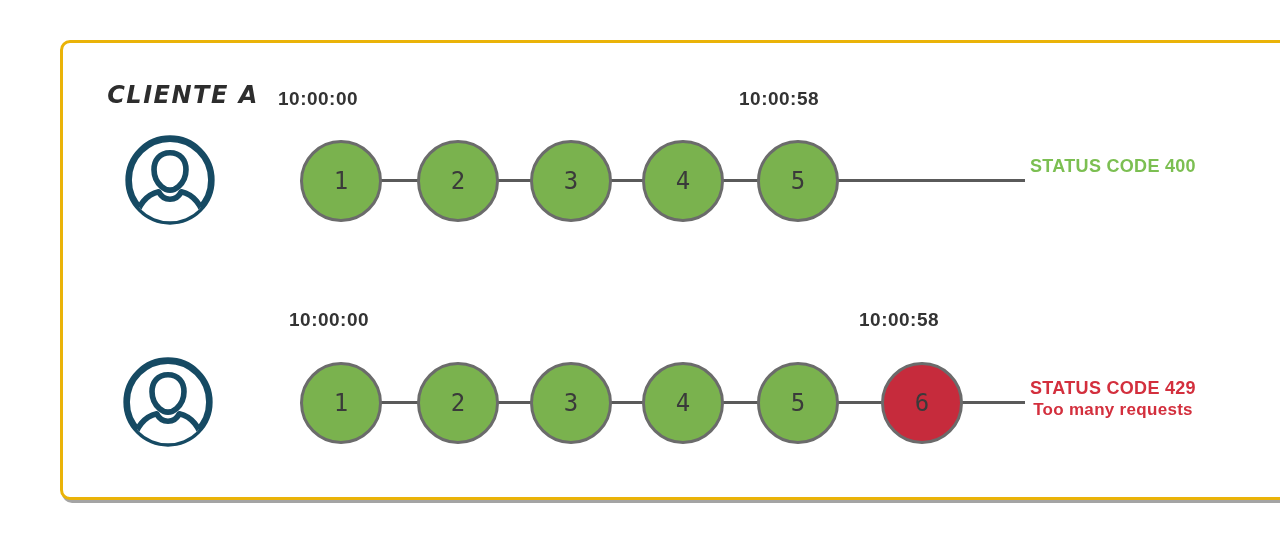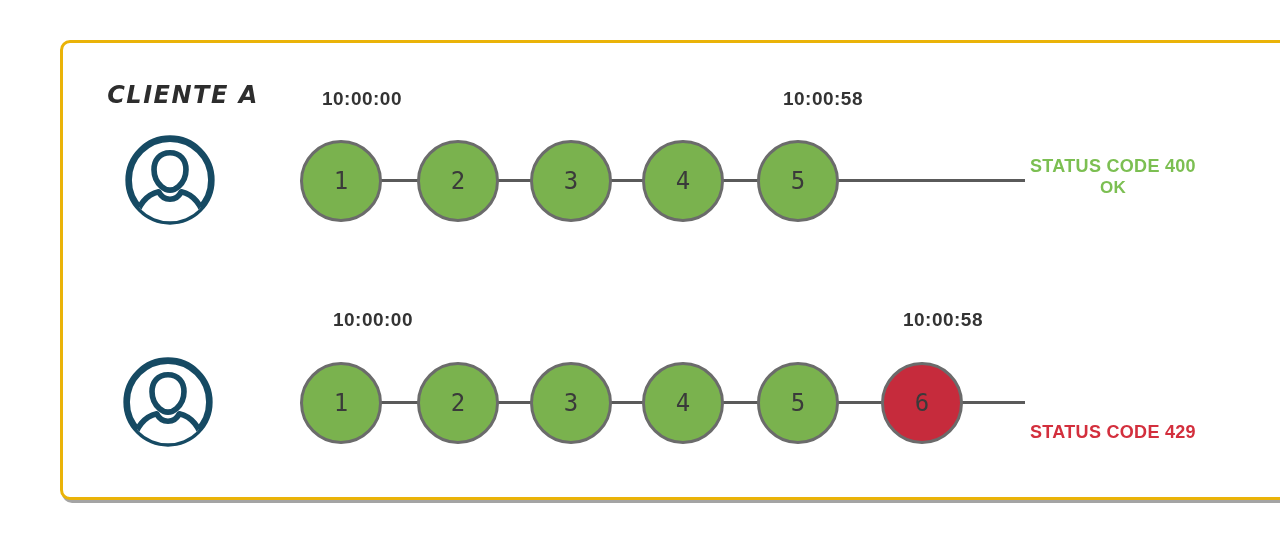--- a/index.html
+++ b/index.html
@@ -35,21 +35,21 @@
     letter-spacing: 1.5px;
     color: #2d2d2d;
     white-space: nowrap;
   }
 
   .avatar { position: absolute; width: 94px; height: 94px; }
 
   .timestamp {
     position: absolute;
     width: 124px;
-    text-align: right;
+    text-align: left;
     font-size: 19px;
     font-weight: 700;
     letter-spacing: 0.5px;
     color: #333333;
     white-space: nowrap;
   }
 
   .timeline {
     position: absolute;
     height: 3px;
@@ -76,21 +76,21 @@
     width: 172px;
     text-align: center;
     font-weight: 700;
     font-size: 18px;
     line-height: 22px;
     letter-spacing: 0.3px;
     white-space: nowrap;
   }
   .status .line2 { font-size: 17px; }
   .status.ok  { color: #7cbf52; }
-  .status.err { color: #d32f3d; margin-top: 44px; }
+  .status.err { color: #d32f3d; }
 </style>
 </head>
 <body>
 
 <div class="canvas">
   <div class="frame">
 
     <div class="client-label" style="left:40px; top:38px;">CLIENTE A</div>
 
     <svg class="avatar" style="left:60px; top:90px;" viewBox="0 0 100 100">
@@ -122,21 +122,20 @@
       </div>
     <div class="node ok" style="left:579px; top:97px;">
         <span>4</span>
       </div>
     <div class="node ok" style="left:694px; top:97px;">
         <span>5</span>
       </div>
 
     <div class="status ok" style="left:964px; top:112px;">
       <div class="line1">STATUS CODE 400</div>
-      <div class="line2">OK</div>
     </div>
 
 
     <svg class="avatar" style="left:58px; top:312px;" viewBox="0 0 100 100">
       <defs>
           <clipPath id="avclip-b">
             <circle cx="50" cy="50" r="44"></circle>
           </clipPath>
         </defs>
       <circle cx="50" cy="50" r="44" fill="none" stroke="#164a63" stroke-width="7"></circle>
@@ -165,16 +164,17 @@
       </div>
     <div class="node ok" style="left:694px; top:319px;">
         <span>5</span>
       </div>
     <div class="node err" style="left:818px; top:319px;">
         <span>6</span>
       </div>
 
     <div class="status err" style="left:964px; top:334px;">
       <div class="line1">STATUS CODE 429</div>
+      <div class="line2">Too many requests</div>
     </div>
 
   </div>
 </div>
 
 </body></html>

